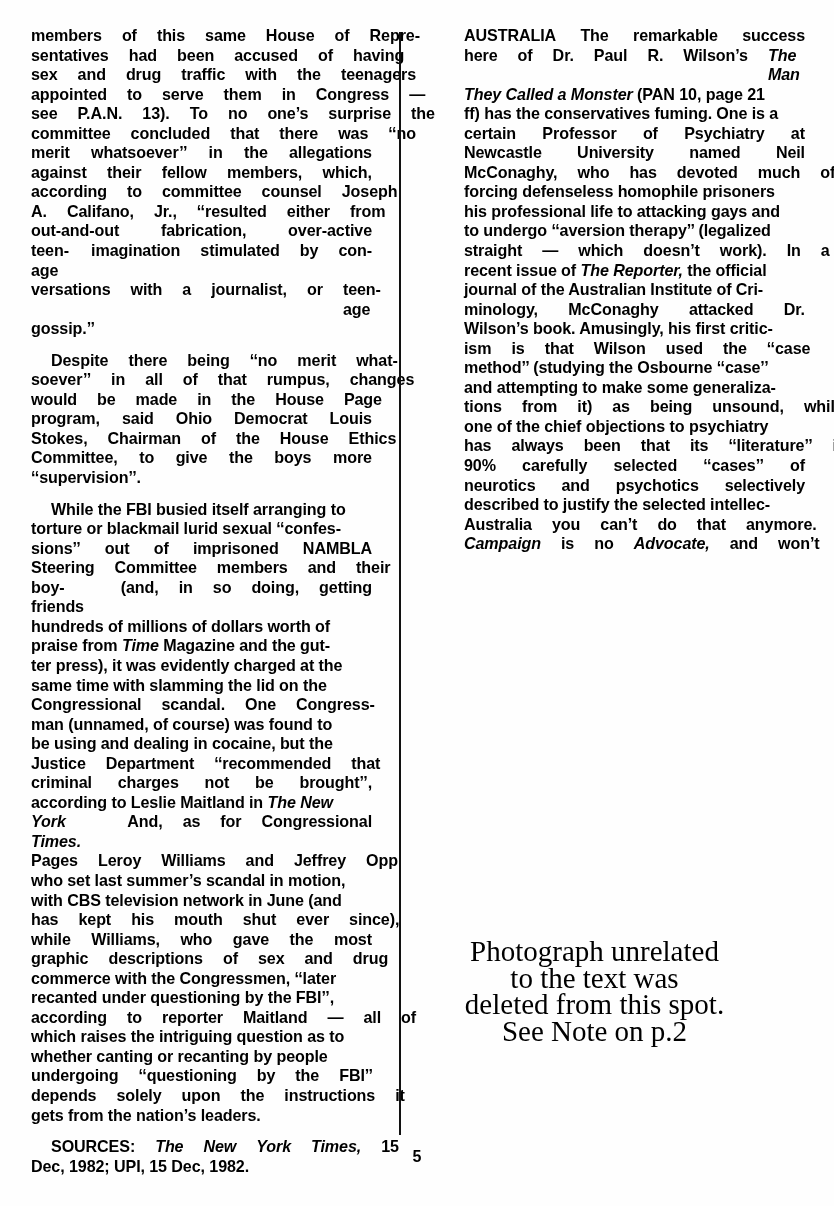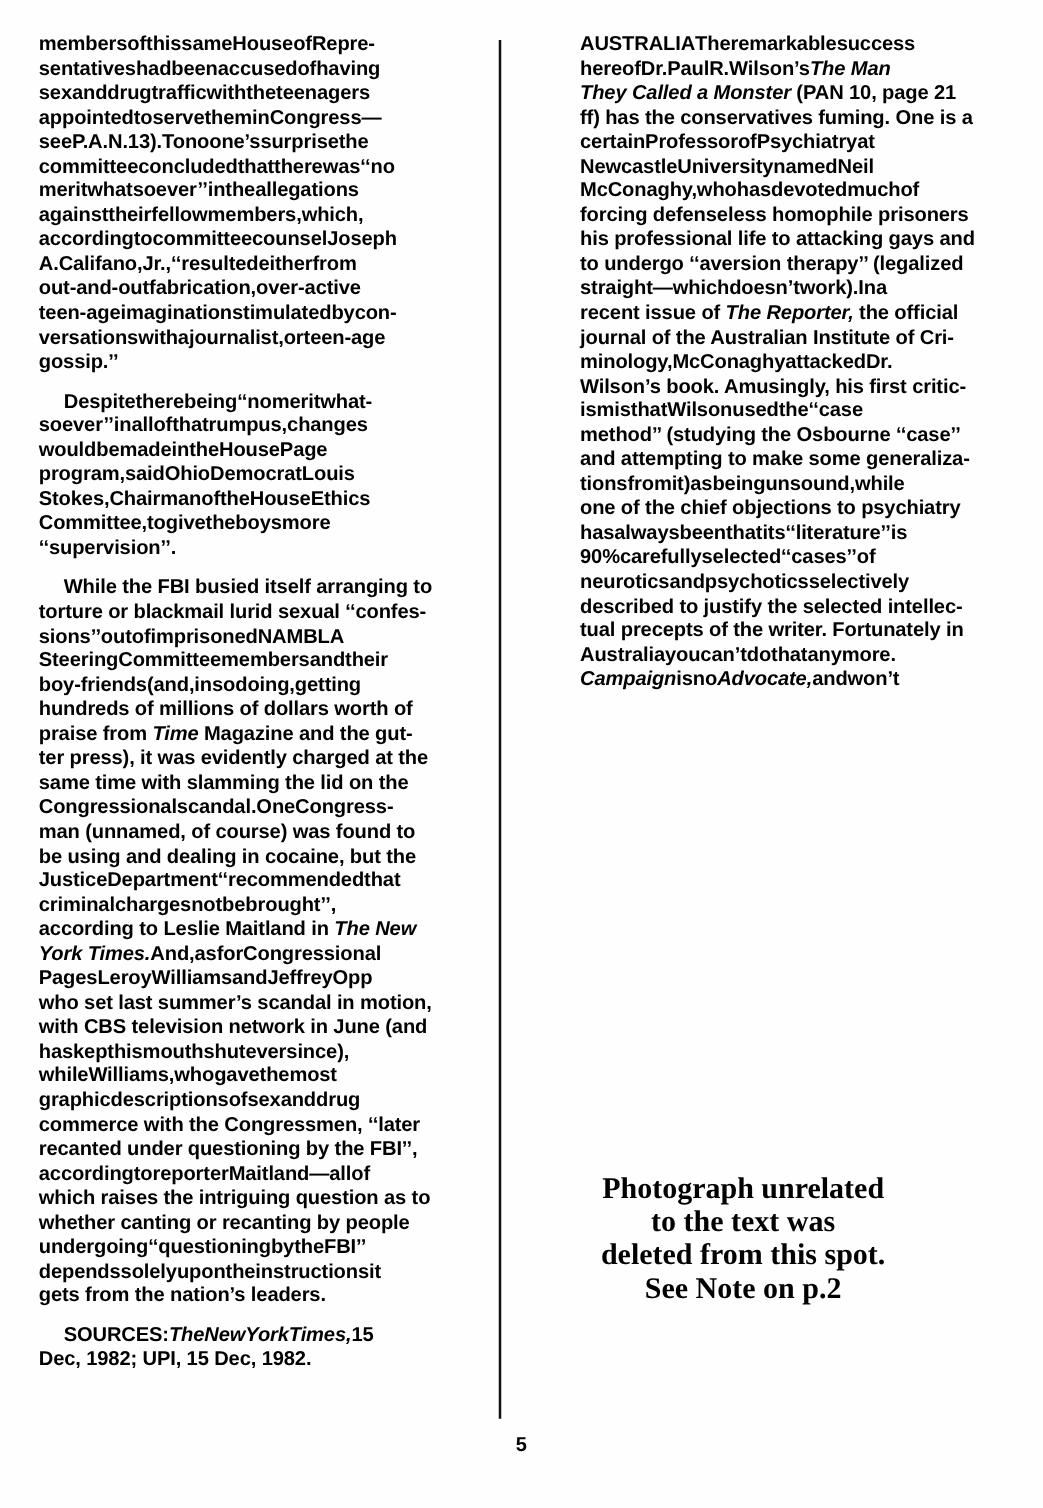--- a/index.html
+++ b/index.html
@@ -40,22 +40,23 @@
   .para { margin: 0; }
   .para + .para { margin-top: 12px; }
 
   
   .ln {
     display: block;
     white-space: nowrap;
   }
   .ln.j {
     display: flex;
-    justify-content: flex-start;
+    justify-content: space-between;
     white-space: normal;
+    gap: 20px;
   }
   .ln.j > span { display: inline-block; }
   .indent { padding-left: 20px; }
 
   em, .it {
     font-style: italic;
     font-weight: 600;
   }
 
   
@@ -69,22 +70,22 @@
   }
 
   
   .photo-note {
     position: absolute;
     left: 424px;
     top: 938px;
     width: 341px;
     text-align: center;
     font-family: "Liberation Serif", serif;
-    font-weight: bold;
-    font-size: 24px;
+    font-weight: normal;
+    font-size: 29px;
     line-height: 26.5px;
     color: #000000;
   }
   .photo-note span { display: block; }
 
   
   .folio {
     position: absolute;
     left: 0;
     top: 1148px;
@@ -494,21 +495,20 @@
           <span>‘‘cases’’</span>
           <span>of</span>
         </span>
         <span class="ln j">
           <span>neurotics</span>
           <span>and</span>
           <span>psychotics</span>
           <span>selectively</span>
         </span>
         <span class="ln">described to justify the selected intellec-</span>
-        <span class="ln">tual precepts of the writer. Fortunately in</span>
         <span class="ln j">
           <span>Australia</span>
           <span>you</span>
           <span>can’t</span>
           <span>do</span>
           <span>that</span>
           <span>anymore.</span>
         </span>
         <span class="ln j">
           <span><em>Campaign</em></span>

